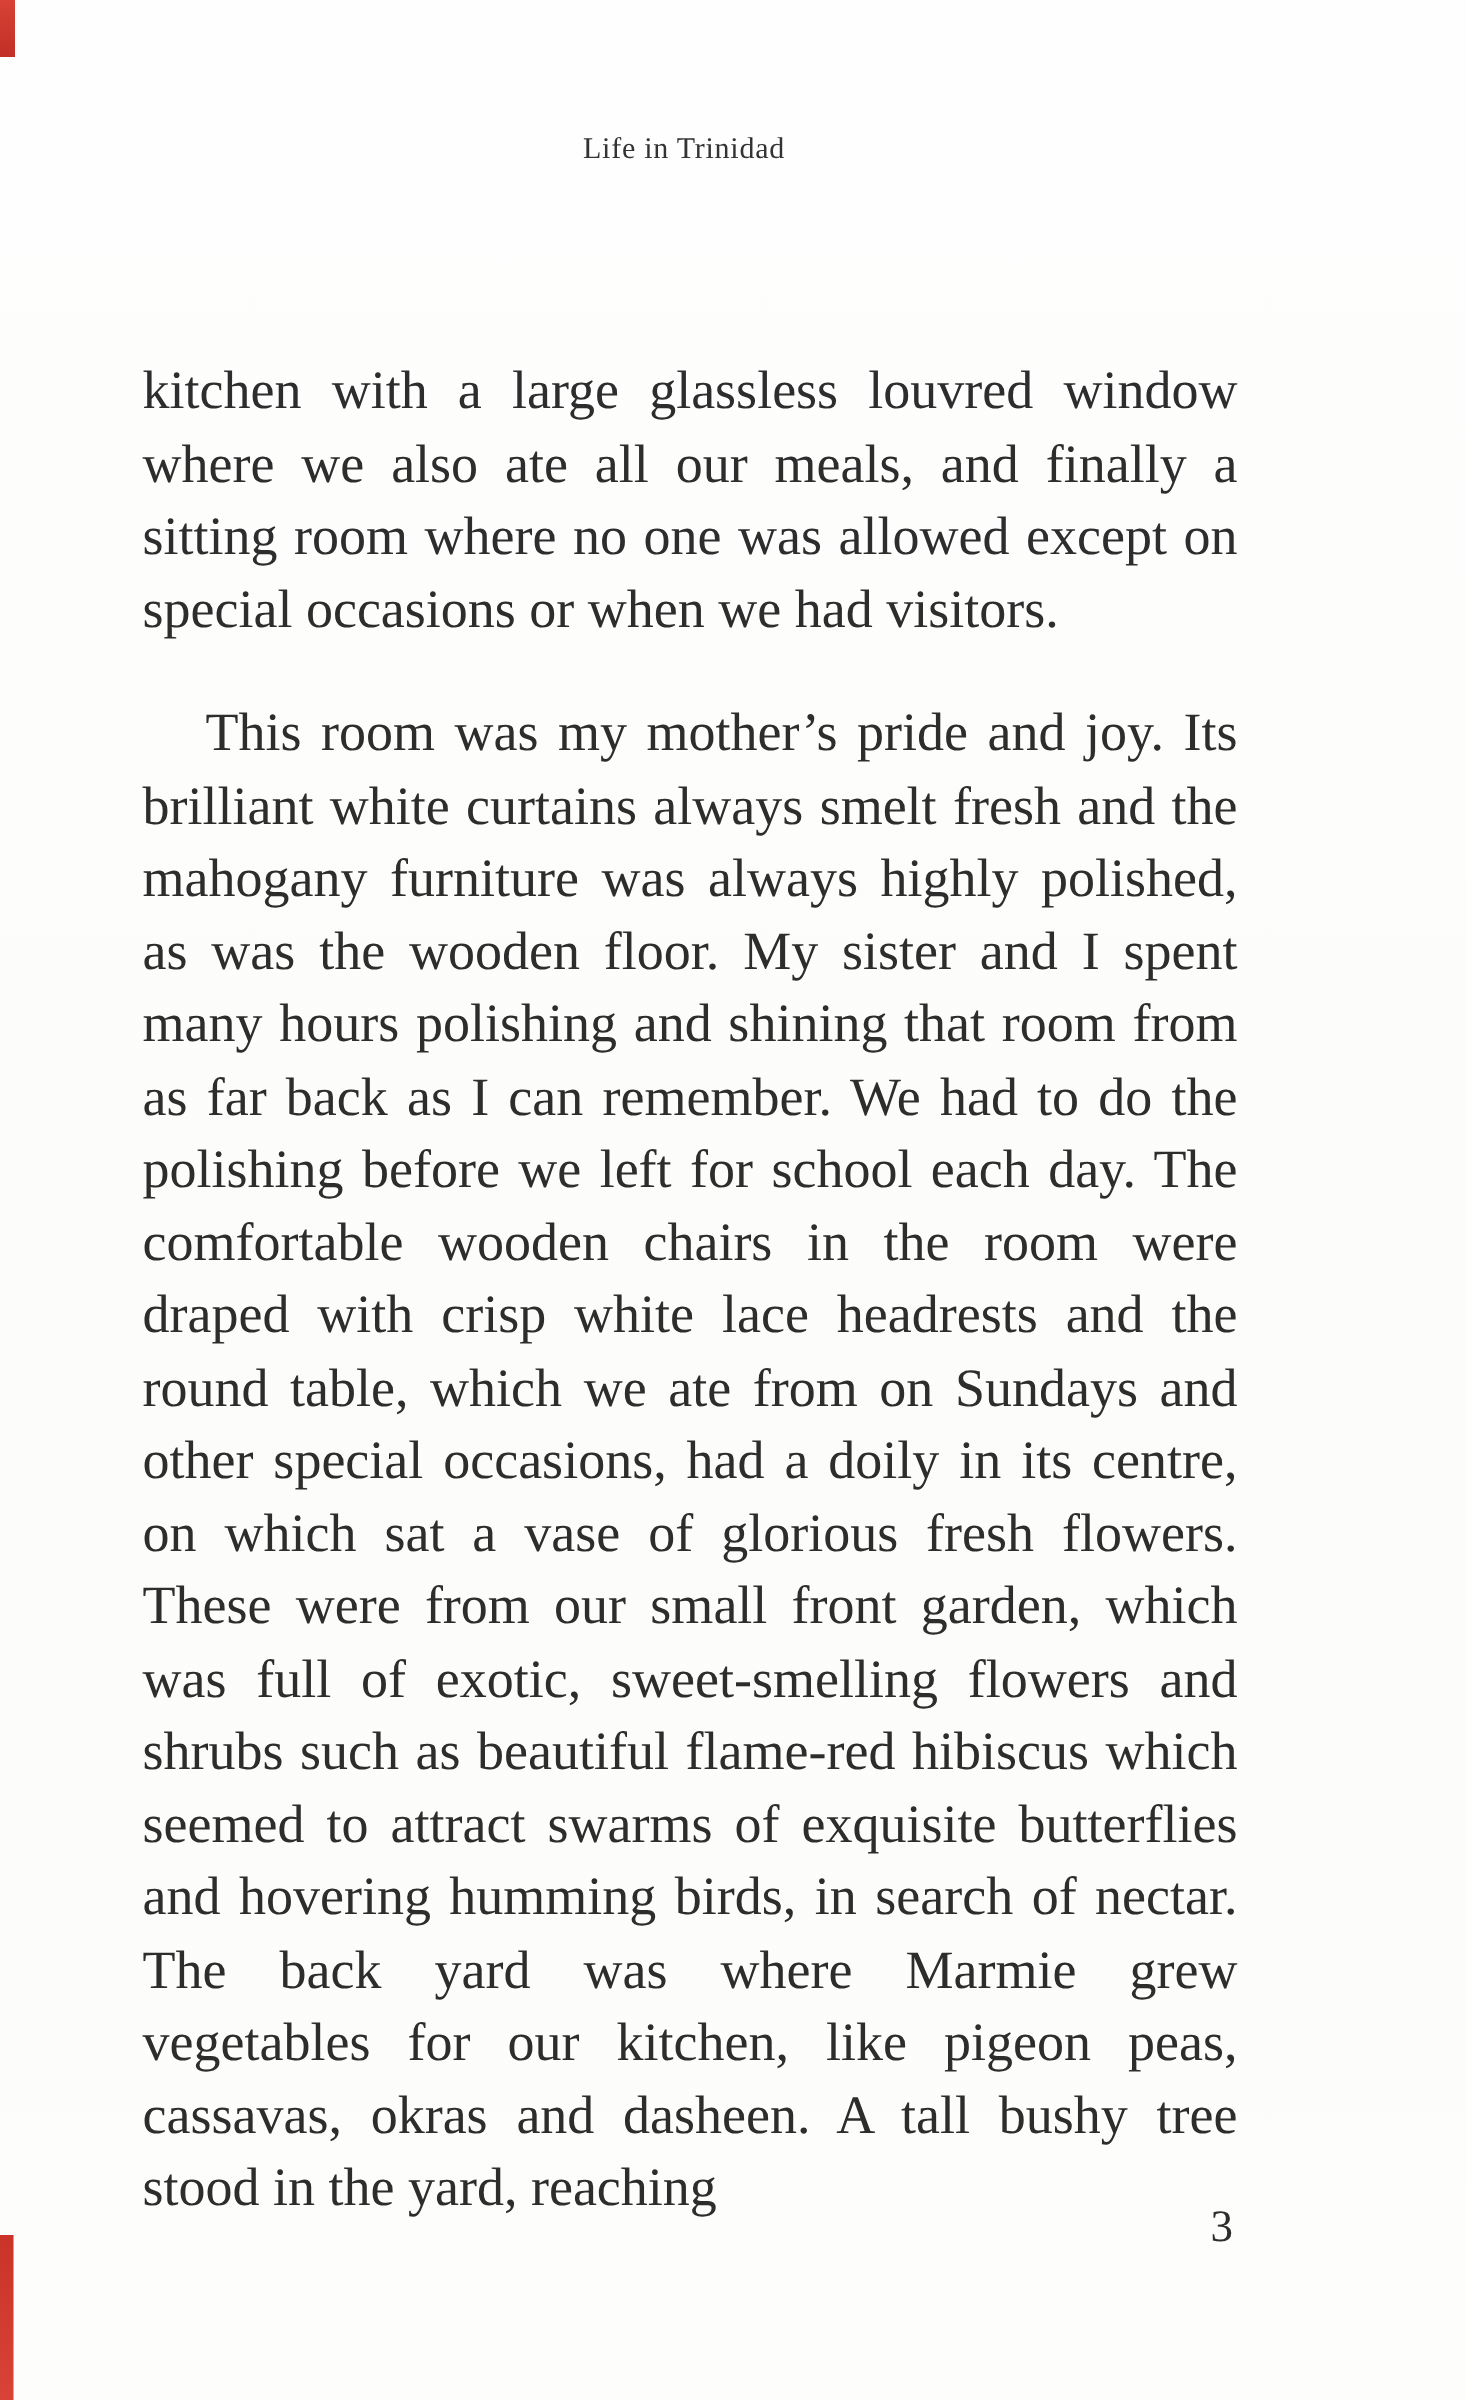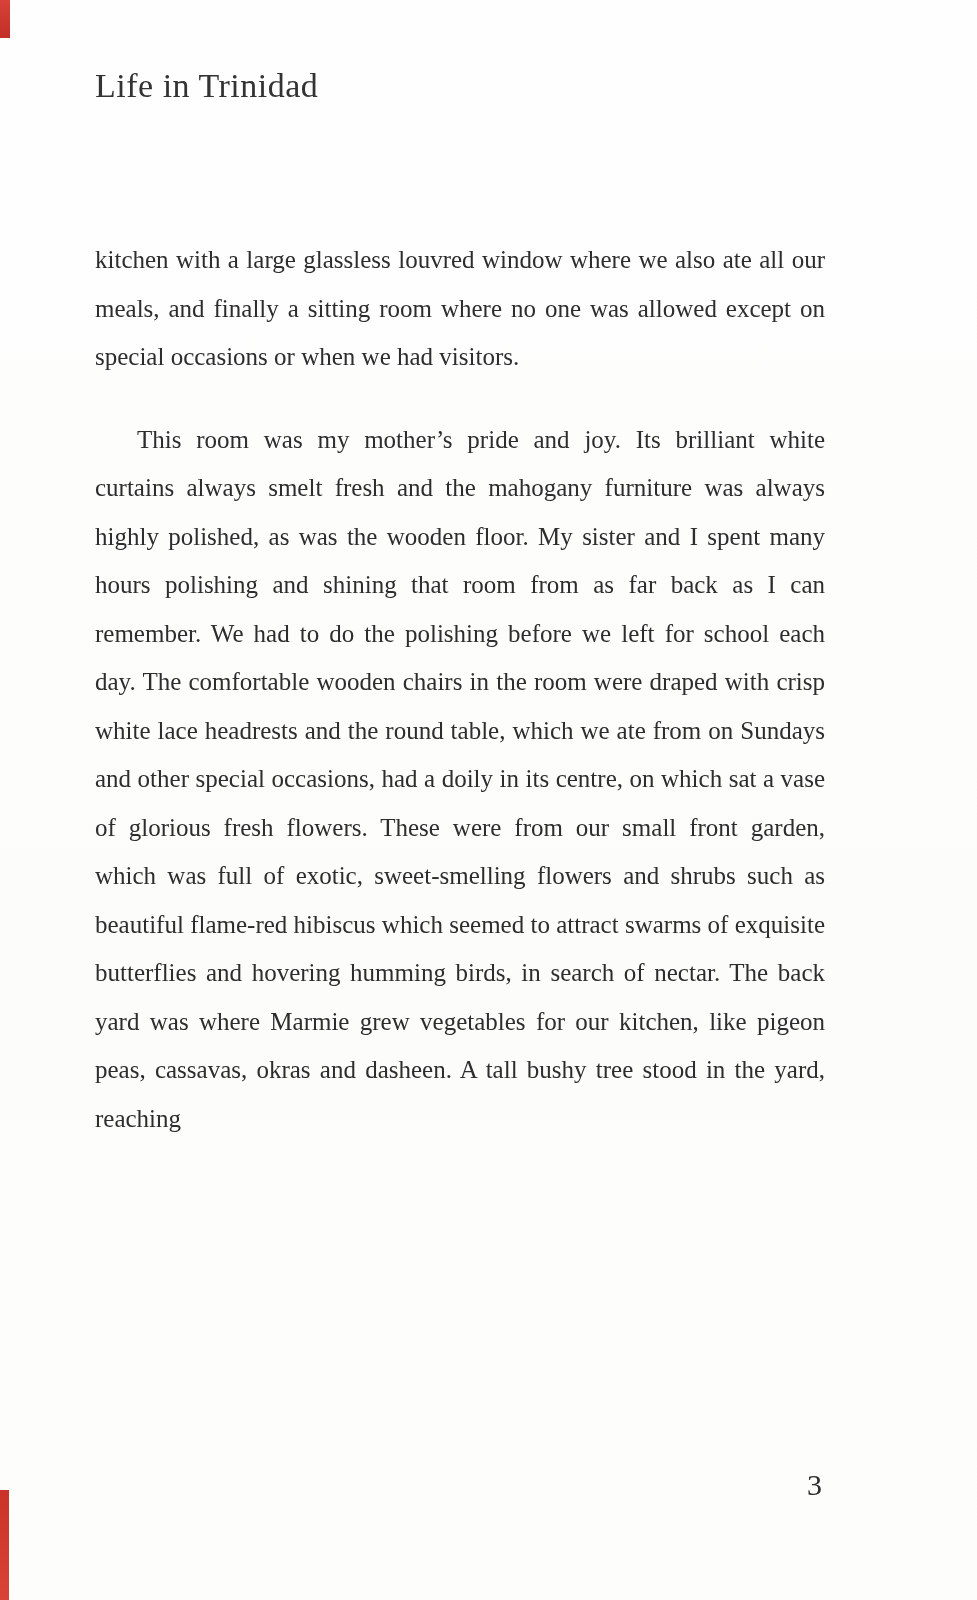--- a/index.html
+++ b/index.html
@@ -30,34 +30,34 @@
     background: linear-gradient(180deg, #d84237 0%, #c22f26 100%);
   }
   .cover-edge.bottom {
     top: 1490px;
     width: 9px;
     height: 110px;
     background: linear-gradient(180deg, #c93328 0%, #d84237 100%);
   }
   .running-header {
     position: absolute;
-    top: 67px;
+    top: 88px;
     left: 95px;
     right: 160px;
-    text-align: left;
-    font-size: 34px;
+    text-align: center;
+    font-size: 20px;
     letter-spacing: 0.5px;
     color: #333;
   }
   .body-text {
     position: absolute;
     top: 236px;
     left: 95px;
     right: 152px;
-    font-size: 25px;
+    font-size: 36px;
     line-height: 48.5px;
     text-align: justify;
     color: #2d2d2d;
   }
   .body-text p {
     margin: 0;
   }
   .body-text p.indent {
     text-indent: 42px;
     margin-top: 34px;

